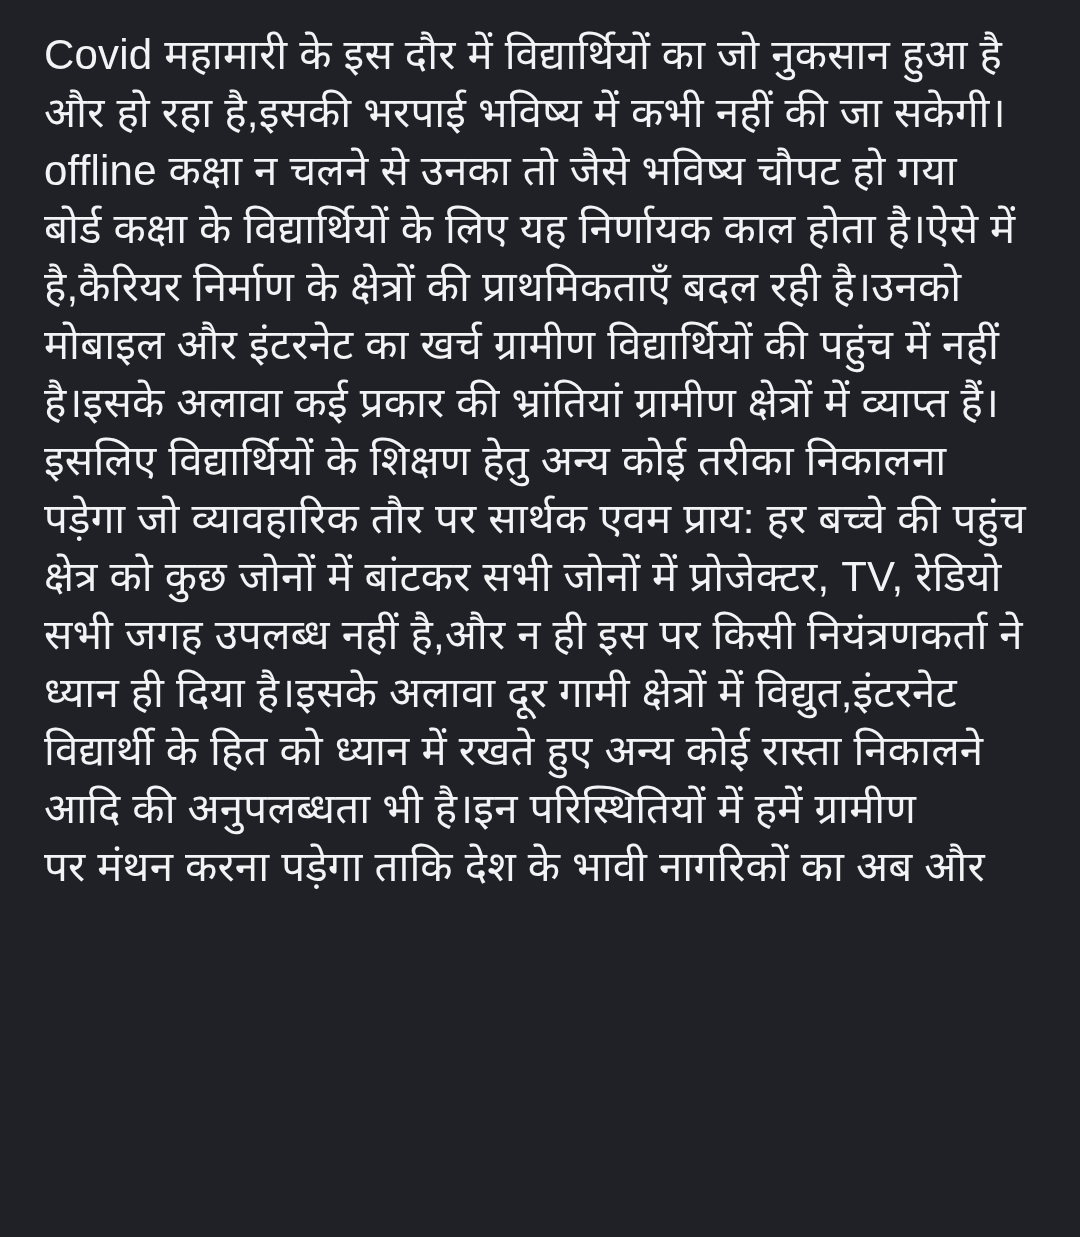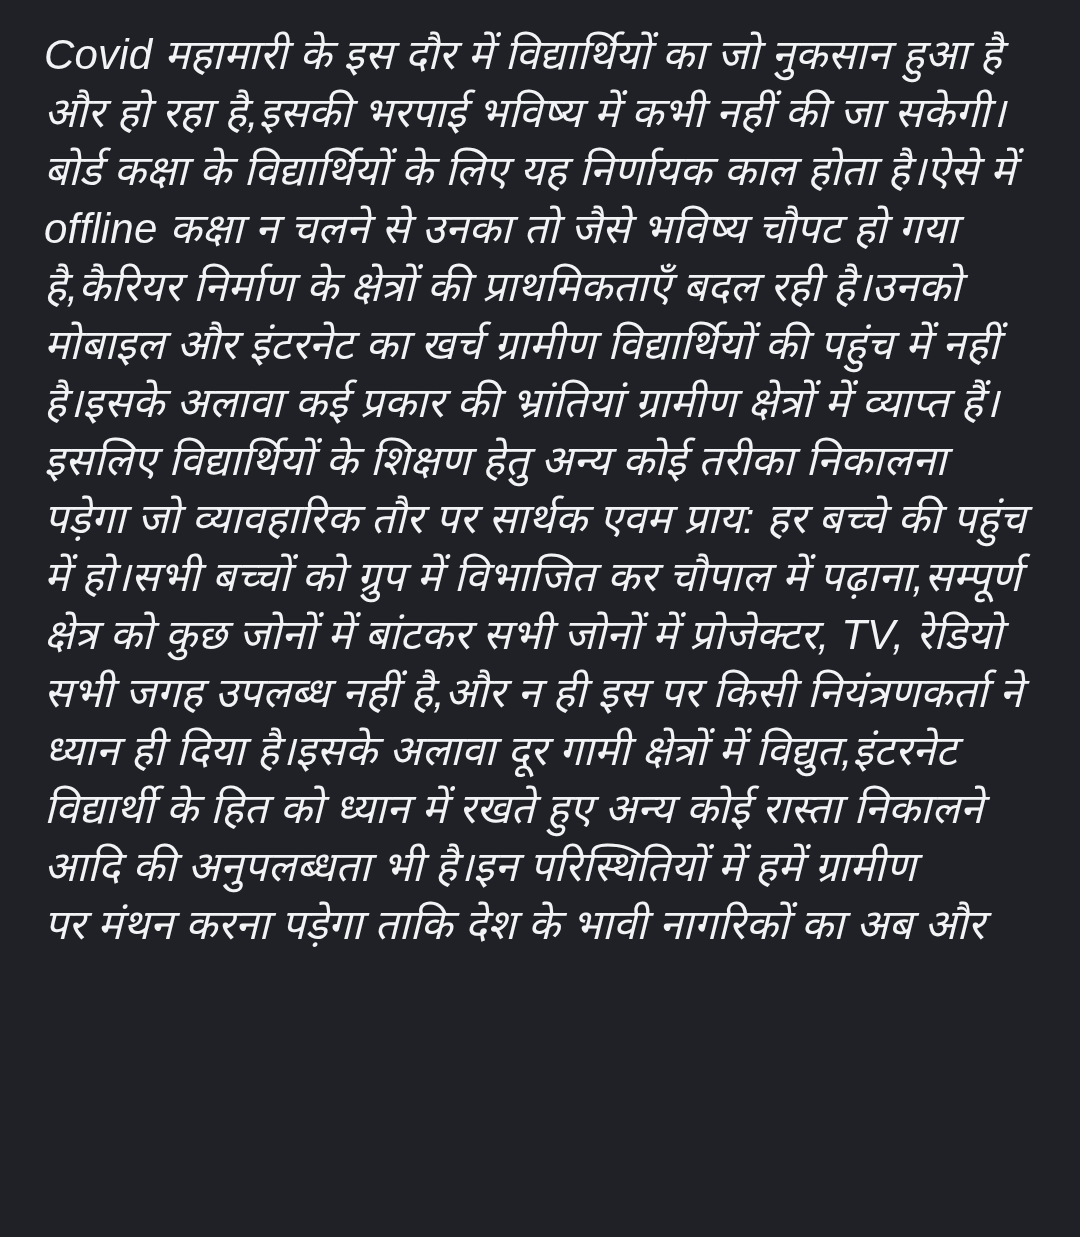--- a/index.html
+++ b/index.html
@@ -29,31 +29,30 @@
   .line {
     height: 58px;
     line-height: 58px;
     white-space: nowrap;
   }
 </style>
 </head>
 <body style="background: rgb(31, 33, 38);">
 
 <div class="page" style="background: rgb(31, 33, 38);">
-  <div class="paragraph" id="paragraph" style="color: rgb(242, 243, 245); font-style: italic;">
+  <div class="paragraph" id="paragraph" style="color: rgb(242, 243, 245);">
       <div class="line">Covid महामारी के इस दौर में विद्यार्थियों का जो नुकसान हुआ है</div>
       <div class="line">और हो रहा है,इसकी भरपाई भविष्य में कभी नहीं की जा सकेगी।</div>
+      <div class="line">offline कक्षा न चलने से उनका तो जैसे भविष्य चौपट हो गया</div>
       <div class="line">बोर्ड कक्षा के विद्यार्थियों के लिए यह निर्णायक काल होता है।ऐसे में</div>
-      <div class="line">offline कक्षा न चलने से उनका तो जैसे भविष्य चौपट हो गया</div>
       <div class="line">है,कैरियर निर्माण के क्षेत्रों की प्राथमिकताएँ बदल रही है।उनको</div>
       <div class="line">मोबाइल और इंटरनेट का खर्च ग्रामीण विद्यार्थियों की पहुंच में नहीं</div>
       <div class="line">है।इसके अलावा कई प्रकार की भ्रांतियां ग्रामीण क्षेत्रों में व्याप्त हैं।</div>
       <div class="line">इसलिए विद्यार्थियों के शिक्षण हेतु अन्य कोई तरीका निकालना</div>
       <div class="line">पड़ेगा जो व्यावहारिक तौर पर सार्थक एवम प्राय: हर बच्चे की पहुंच</div>
-      <div class="line">में हो।सभी बच्चों को ग्रुप में विभाजित कर चौपाल में पढ़ाना,सम्पूर्ण</div>
       <div class="line">क्षेत्र को कुछ जोनों में बांटकर सभी जोनों में प्रोजेक्टर, TV, रेडियो</div>
       <div class="line">सभी जगह उपलब्ध नहीं है,और न ही इस पर किसी नियंत्रणकर्ता ने</div>
       <div class="line">ध्यान ही दिया है।इसके अलावा दूर गामी क्षेत्रों में विद्युत,इंटरनेट</div>
       <div class="line">विद्यार्थी के हित को ध्यान में रखते हुए अन्य कोई रास्ता निकालने</div>
       <div class="line">आदि की अनुपलब्धता भी है।इन परिस्थितियों में हमें ग्रामीण</div>
       <div class="line">पर मंथन करना पड़ेगा ताकि देश के भावी नागरिकों का अब और</div>
     </div>
 </div>
 
 </body></html>

